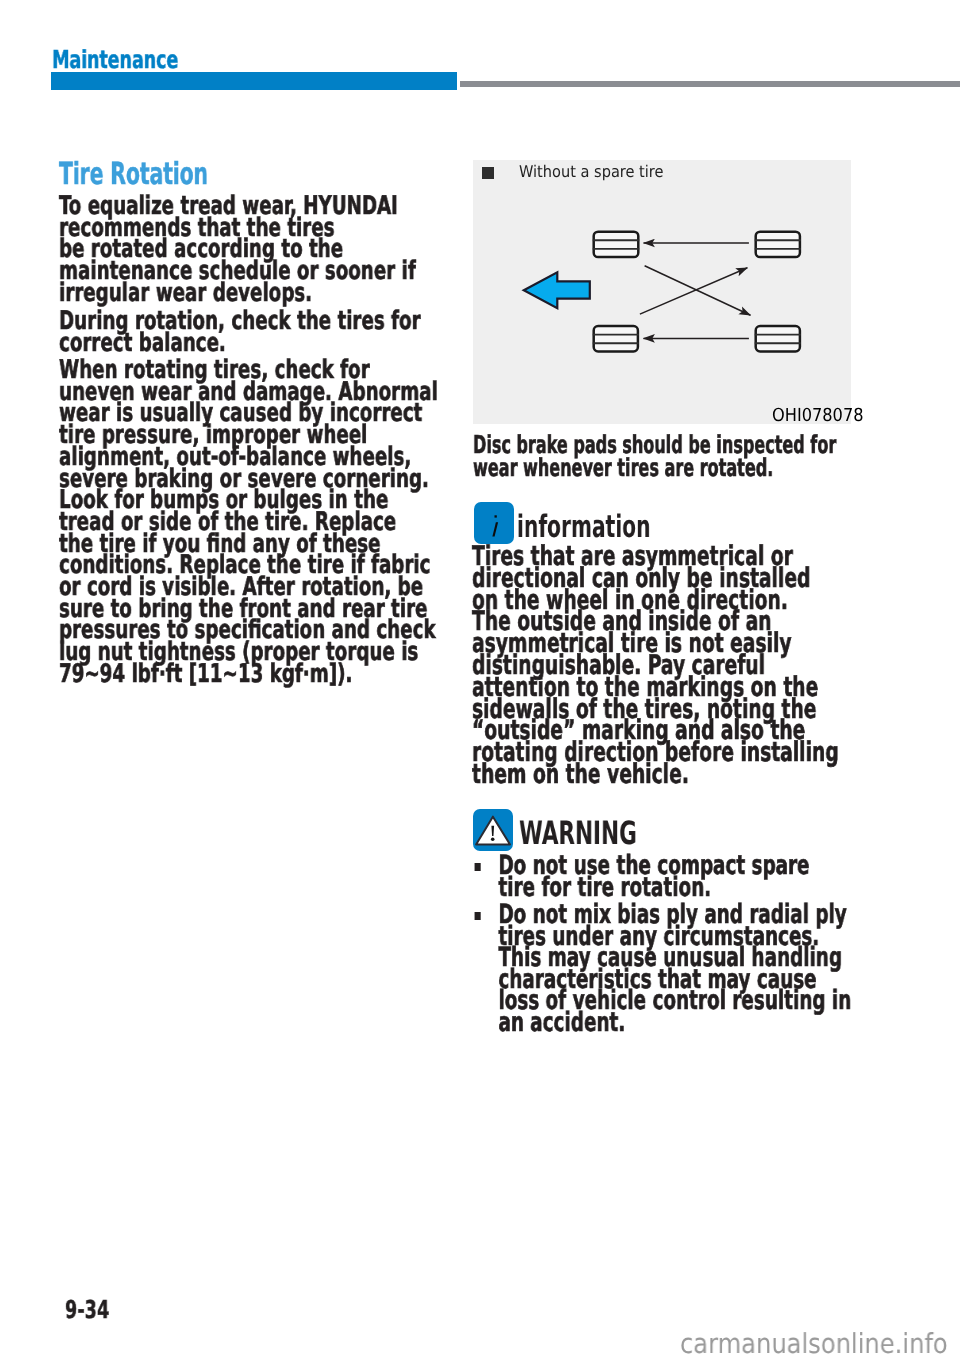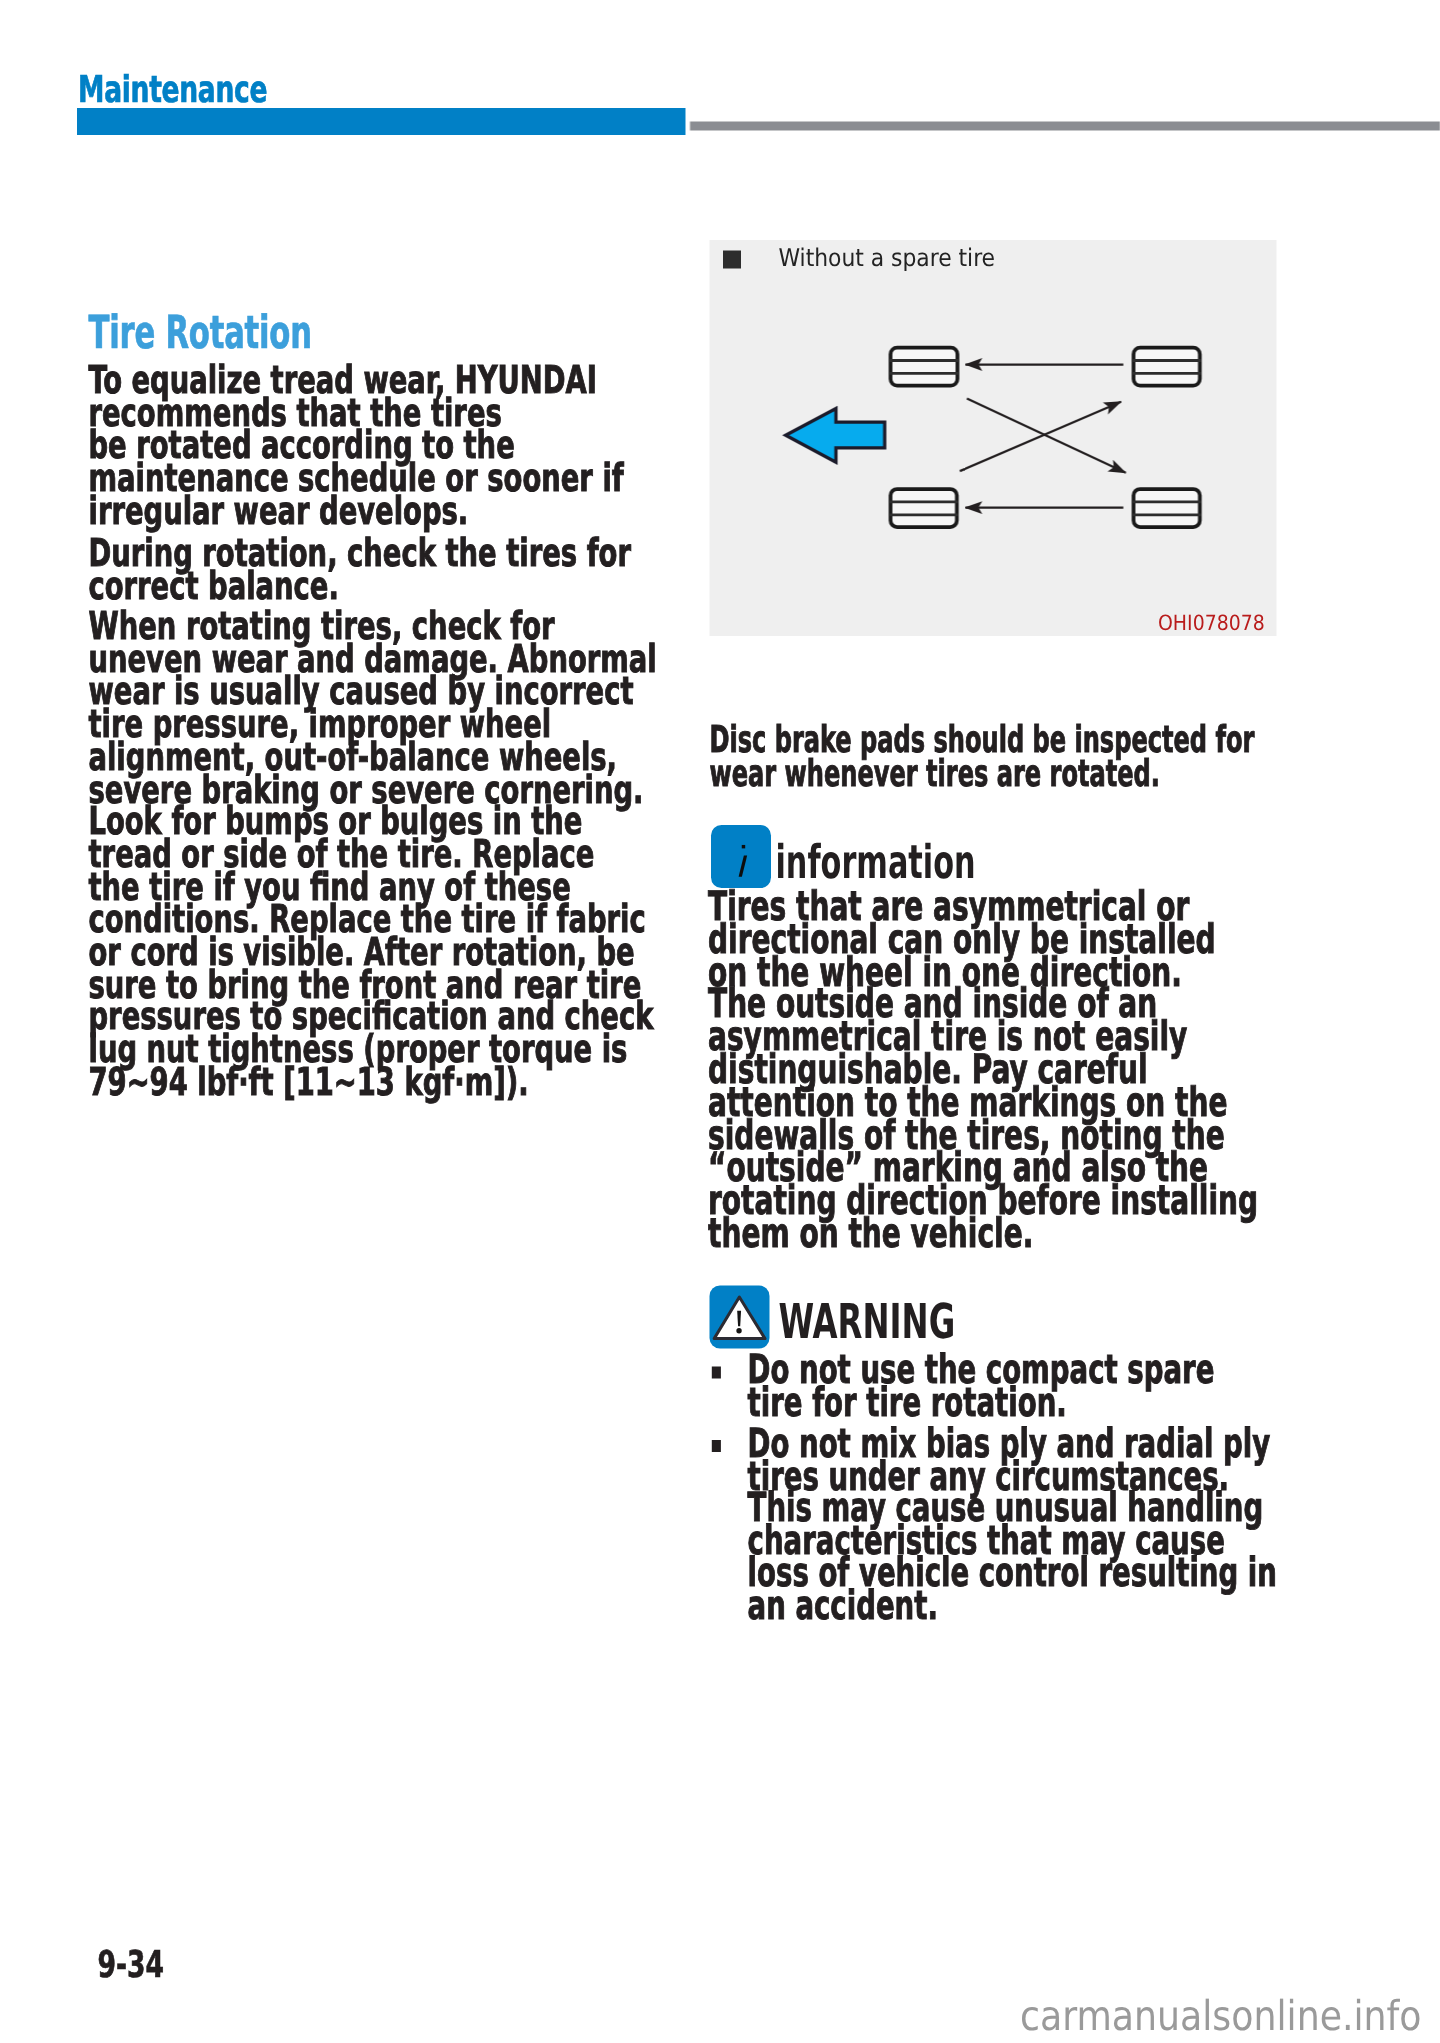--- a/index.html
+++ b/index.html
@@ -21,21 +21,21 @@
     position:absolute; left:52.3px; top:50px;
     font-family:"DejaVu Sans", sans-serif; font-weight:bold; font-stretch:condensed;
     font-size:24.6px; color:#0180c6; letter-spacing:-0.25px; line-height:20px;
     transform:scaleX(0.80); transform-origin:left top; white-space:pre;
     -webkit-text-stroke:0.45px #0180c6;
   }
   .hdr-bar-blue { position:absolute; left:51px; top:72px; width:406px; height:18px; background:#0180c6; }
   .hdr-bar-gray { position:absolute; left:460px; top:81px; width:500px; height:6px; background:#8b8d92; }
 
   
-  .col { position:absolute; top:0;margin-top:48px; }
+  .col { position:absolute; top:0; }
   .col-left  { left:59px;  top:163px; width:377px; }
   .col-left h2.sec { margin-bottom:9px; }
   .col-left p.body { margin-bottom:6px; }
   .col-right { left:473px; top:0; width:380px; }
   .col-right .note { position:absolute; left:-0.4px; top:433.3px;
                      font-size:24.64px; transform:scaleX(0.7245); line-height:23.2px; }
   .col-right .info-head { position:absolute; left:0.5px; top:501.8px; }
   .col-right .info-text { position:absolute; left:-0.8px; top:546px;
                           font-size:27.1px; transform:scaleX(0.767); line-height:21.8px; }
   .col-right .warn-head { position:absolute; left:0.3px; top:809px; }
@@ -59,21 +59,21 @@
 
   
   .figure { position:absolute; left:473px; top:160px; width:378px; height:264px;
             background:#efefef; }
   .fig-caption-row { position:absolute; left:8.5px; top:3.6px; display:flex; align-items:flex-start; }
   .fig-sq { width:12.3px; height:12.3px; background:#2d2d2d; display:block; margin-top:3px; }
   .fig-caption { font-family:"DejaVu Sans", sans-serif; font-stretch:condensed; font-weight:normal;
                  font-size:16.2px; line-height:16px; color:#232323; margin-left:25px; }
   .fig-svg { position:absolute; left:0; top:0; }
   .fig-code { position:absolute; left:299px; top:249px; font-family:"DejaVu Sans", sans-serif;
-              font-stretch:condensed; font-size:14px; line-height:14px; color:#b91c1c; }
+              font-stretch:condensed; font-size:18px; line-height:14px; color:#000000; }
 
   
   .note-head { position:relative; }
   .icon-box { width:40px; height:42px; border-radius:7px; background:#0180c6; position:absolute; left:0; top:0; }
   .note-label { font-family:"DejaVu Sans", sans-serif; font-weight:bold; font-stretch:condensed;
                 color:#231f20; display:inline-block; transform-origin:left bottom; white-space:pre; }
   .note-label { position:absolute; transform-origin:left top; }
   .info-head .note-label { font-size:31px; line-height:22px; transform:scaleX(0.724); left:43.2px; top:14.1px; }
   .warn-head .note-label { font-size:32.1px; line-height:22px; transform:scaleX(0.747); left:45.3px; top:12.9px; }
 

